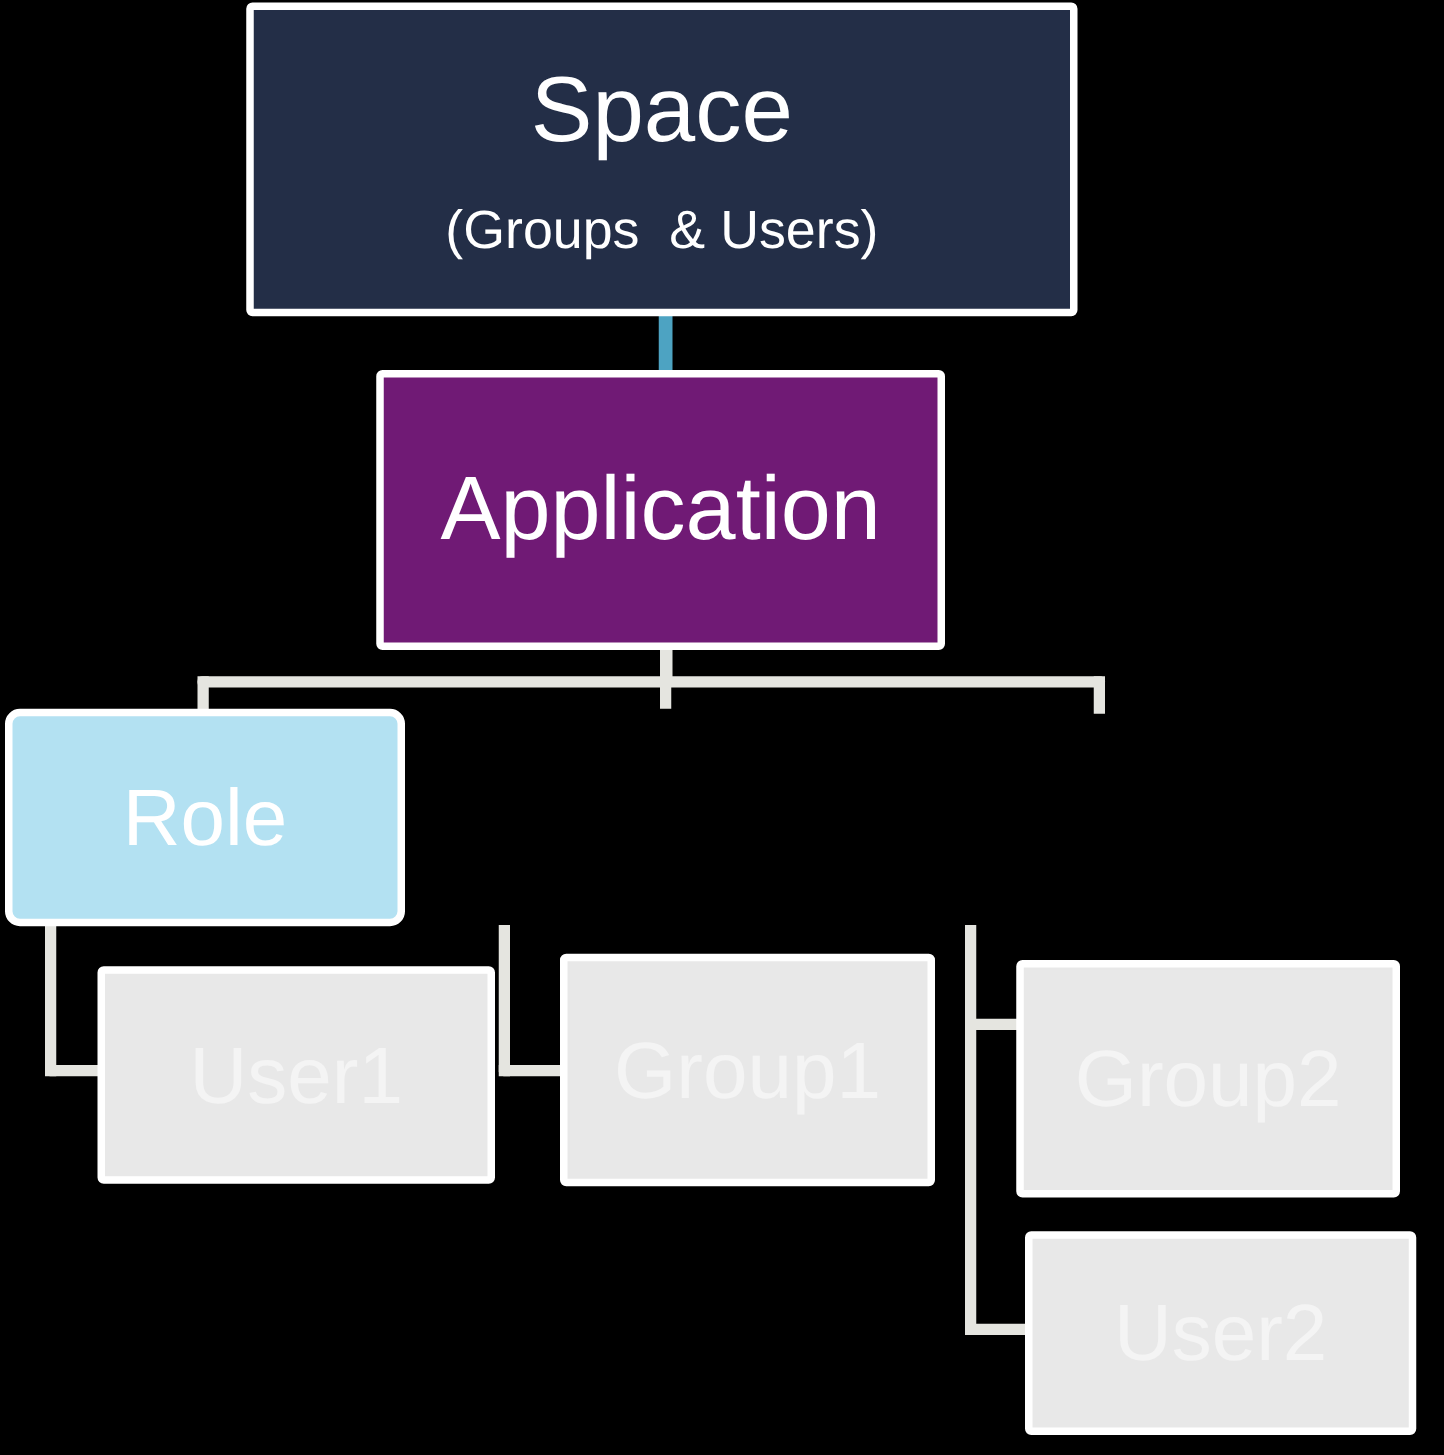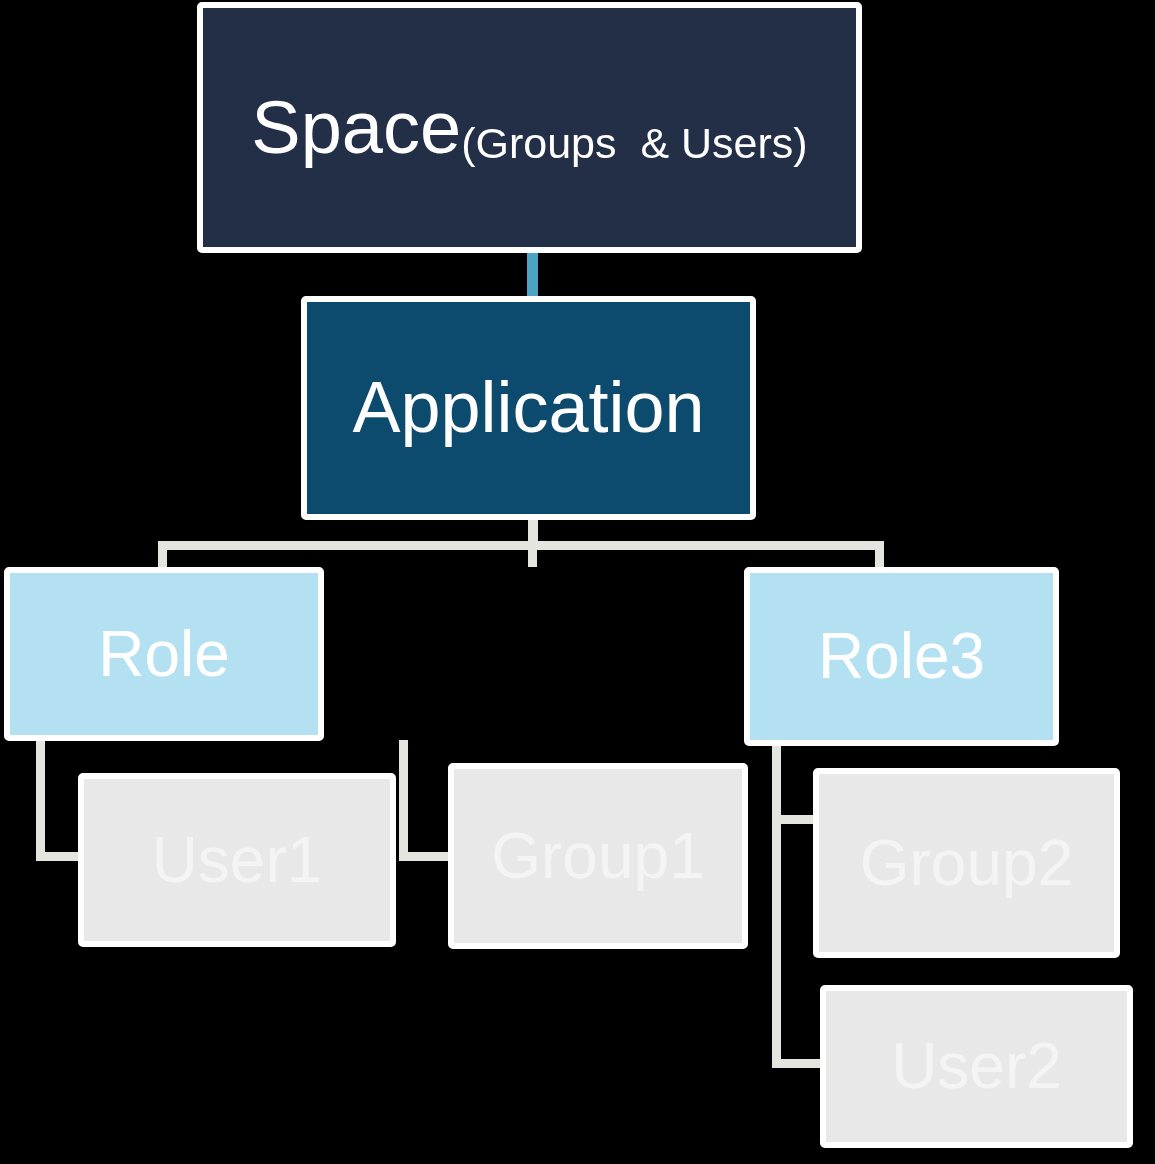--- a/index.html
+++ b/index.html
@@ -20,27 +20,27 @@
   .c-role1-h{left:36px;top:852px;width:52px;height:9px;}
   .c-role2-v{left:399px;top:740px;width:9px;height:121px;border-radius:0 0 0 4px;}
   .c-role2-h{left:399px;top:852px;width:57px;height:9px;}
   .c-role3-v{left:772px;top:740px;width:9px;height:328px;border-radius:0 0 0 4px;}
   .c-role3-h1{left:772px;top:815px;width:52px;height:9px;}
   .c-role3-h2{left:772px;top:1059px;width:58px;height:9px;}
   
   .box{
     position:absolute;z-index:2;box-sizing:border-box;
     border:6px solid #ffffff;border-radius:5px;
-    display:flex;align-items:center;justify-content:center;
+    display:flex;flex-direction:column;align-items:center;justify-content:center;
     color:#ffffff;line-height:1.1;
   }
   .box .title{white-space:pre;}
   .navy{background:#232e47;}
-  .blue-fill{background:#0c4a6e;}
-  .lblue{background:#b3e1f2;}
+  .blue-fill{background:#701a75;}
+  .lblue{background:#b3e1f2;border-radius:12px;}
   .gray{background:#e8e8e8;color:#f4f4f4;}
   .b-space{left:197px;top:2px;width:665px;height:251px;}
   .b-space .title{font-size:74px;}
   .b-space .subtitle{font-size:43px;margin-top:32px;white-space:pre;}
   .b-app{left:301px;top:296px;width:455px;height:224px;}
   .b-app .title{font-size:72px;}
   .b-role1{left:4px;top:567px;width:320px;height:174px;}
   .b-role2{left:366px;top:561px;width:332px;height:185px;}
   .b-role3{left:744px;top:567px;width:315px;height:179px;}
   .b-role1 .title,.b-role2 .title,.b-role3 .title{font-size:64px;}
@@ -76,23 +76,20 @@
 
   <div class="box blue-fill b-app">
     <div class="title">Application</div>
   </div>
 
   <div class="box lblue b-role1">
     <div class="title">Role</div>
   </div>
 
 
-  <div class="box lblue b-role3">
-    <div class="title">Role3</div>
-  </div>
 
   <div class="box gray b-user1">
     <div class="title">User1</div>
   </div>
 
   <div class="box gray b-group1">
     <div class="title">Group1</div>
   </div>
 
   <div class="box gray b-group2">

